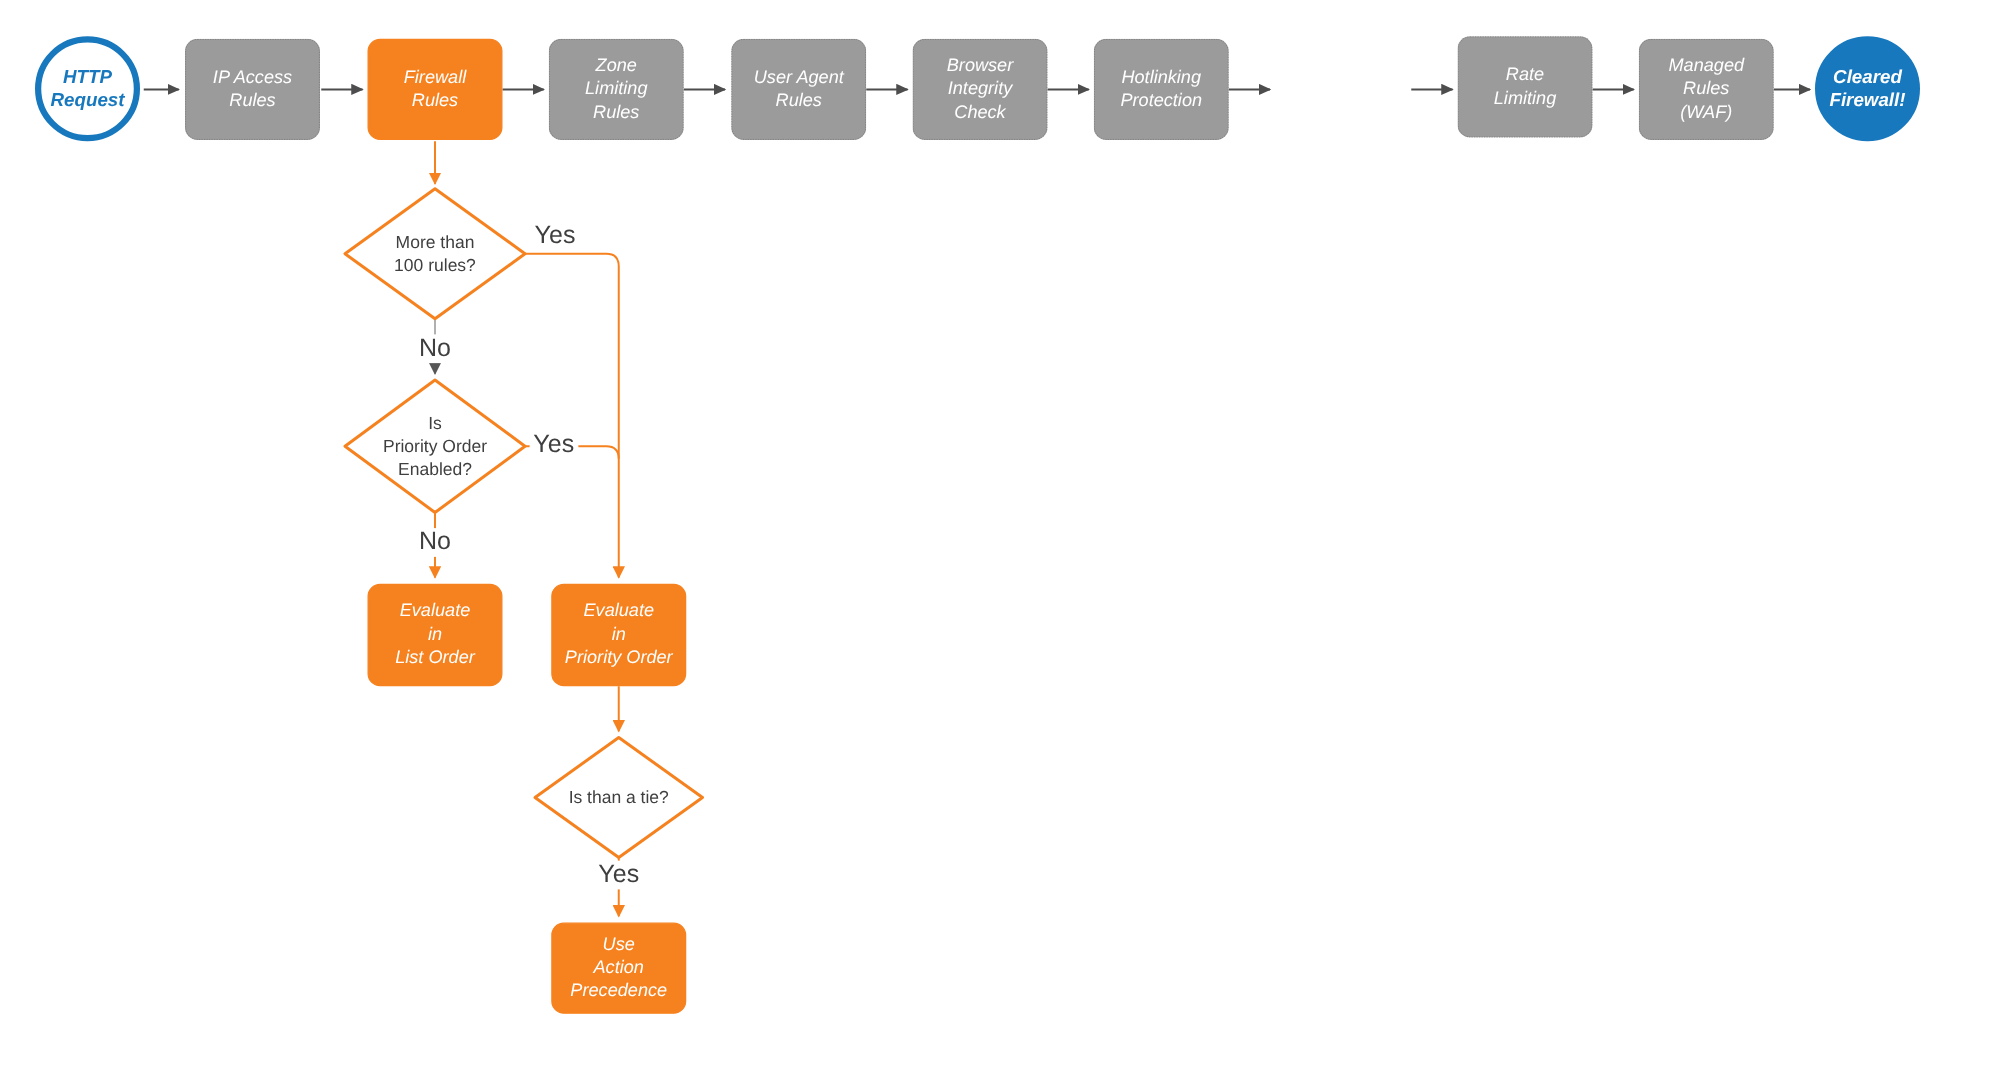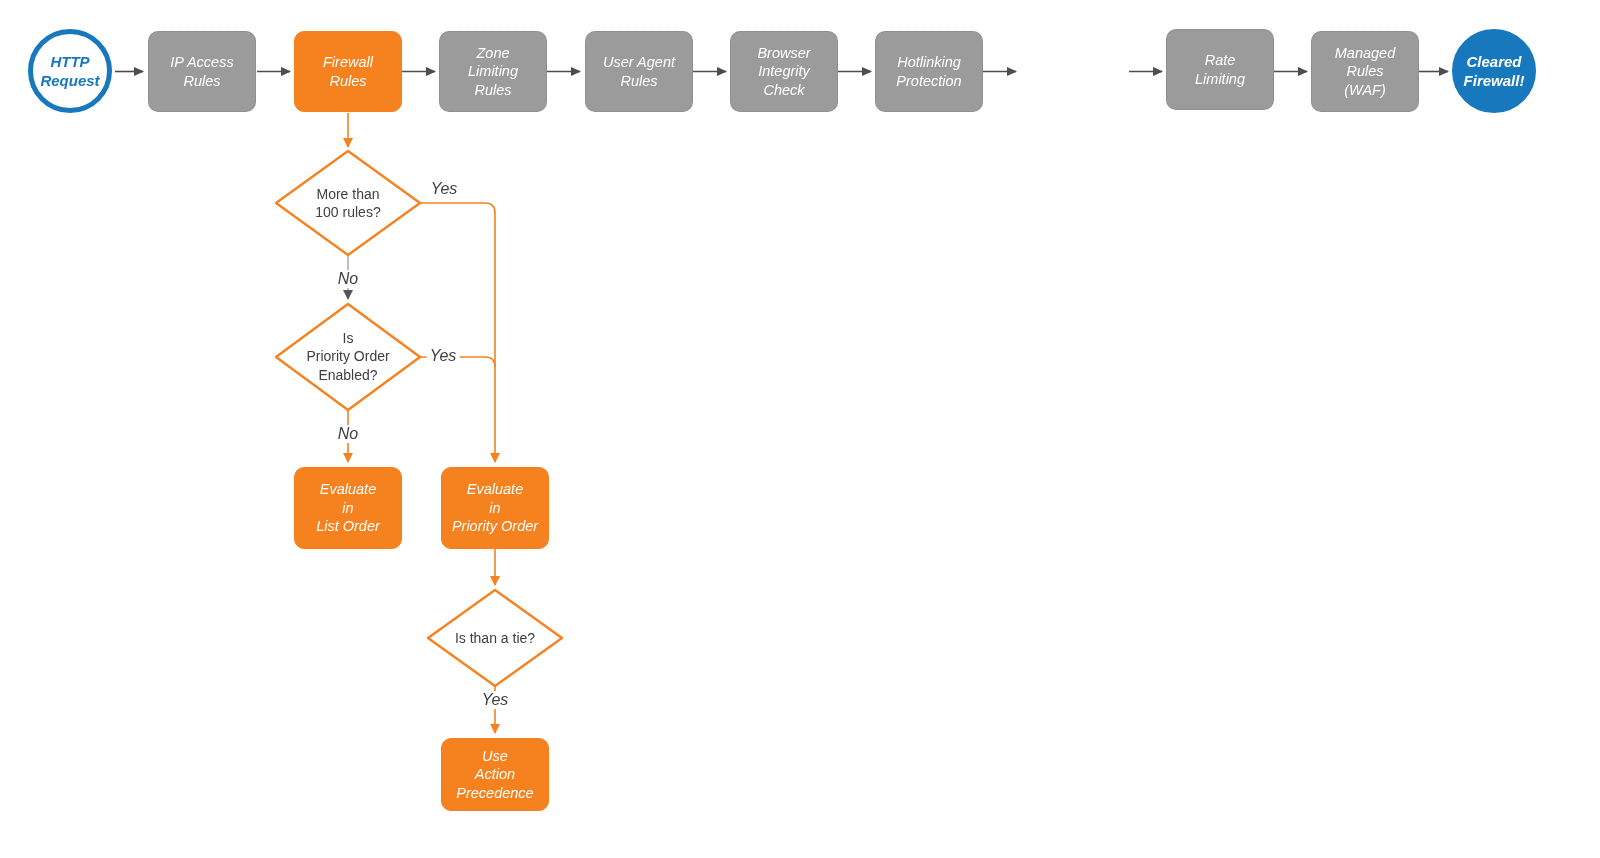--- a/index.html
+++ b/index.html
@@ -67,23 +67,22 @@
     text-align: center;
     white-space: pre-line;
     color: #3F3F3F;
     font-size: 14px;
     line-height: 1.32;
     width: 150px;
   }
   .edge-label {
     position: absolute;
     transform: translate(-50%, -50%);
-    font-style: italic;
     color: #3F3F3F;
-    font-size: 16px;
+    font-size: 20px;
     background: #ffffff;
     padding: 0 3px;
   }
 </style>
 </head>
 <body>
 
 <div class="canvas">
 
   <svg class="wires" viewBox="0 0 1600 858" xmlns="http://www.w3.org/2000/svg">

